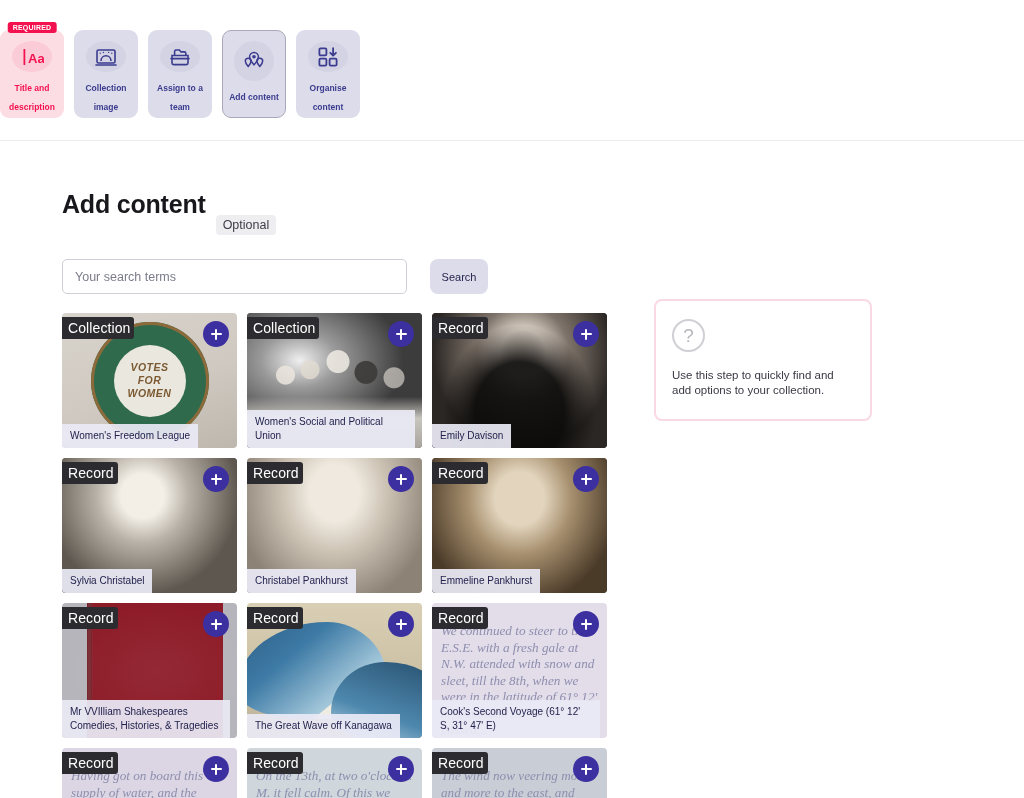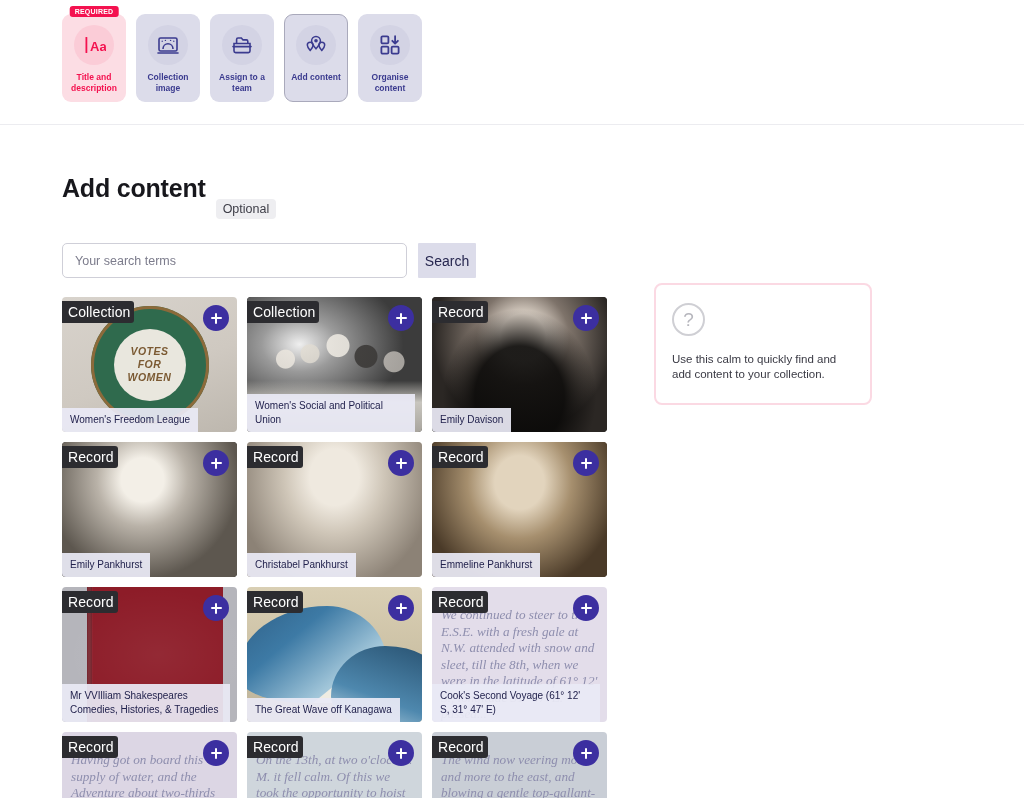--- a/index.html
+++ b/index.html
@@ -17,22 +17,22 @@
   #step-bar {
     position: relative;
     width: 1024px;
     height: 125px;
     background: #ffffff;
     border-bottom: 1px solid #ececf0;
   }
   #step-list {
     display: flex;
     gap: 10px;
-    padding-left: 62px;
     padding-top: 14px;
+    margin-top: 16px;
   }
   .step-card {
     position: relative;
     width: 64px;
     height: 88px;
     border-radius: 9px;
     background: #dcdcea;
     border: 1.5px solid transparent;
     display: flex;
     flex-direction: column;
@@ -67,21 +67,21 @@
     display: flex;
     align-items: center;
     justify-content: center;
   }
   .step-card.required .step-icon-wrap { background: #fbccd7; }
   .step-icon-wrap svg { display: block; }
 
   .step-label {
     margin-top: 7px;
     font-size: 8.5px;
-    line-height: 11px;
+    line-height: 19px;
     text-align: center;
     color: #3b3b8f;
     font-weight: 600;
     width: 60px;
   }
   .step-card.required .step-label { color: #f4114f; }
 
   
   #body-area {
     position: relative;
@@ -114,44 +114,44 @@
     font-size: 12.5px;
     padding: 3px 7px;
     border-radius: 4px;
     margin-top: 41px;
   }
 
   
   #search-row {
     display: flex;
     align-items: stretch;
-    gap: 11px;
+    gap: 23px;
     margin-top: 24px;
   }
   #search-input {
     width: 345px;
     height: 35px;
     border: 1px solid #cfcfd8;
     border-radius: 5px;
     padding: 0 12px;
     font-size: 12.5px;
     color: #4b4b57;
     font-family: "Liberation Sans", sans-serif;
     background: #ffffff;
     outline: none;
   }
   #search-input::placeholder { color: #7c7c8c; }
   #search-button {
     width: 58px;
     height: 35px;
     background: #dcdcea;
     border: none;
-    border-radius: 1px;
+    border-radius: 8px;
     color: #26264f;
-    font-size: 14px;
+    font-size: 11px;
     font-family: "Liberation Sans", sans-serif;
     cursor: pointer;
   }
 
   
   #options-row {
     display: flex;
     align-items: center;
     margin-top: 15px;
   }
@@ -512,21 +512,21 @@
         <div class="result-card">
           <div class="card-media bg-portrait-a"></div>
           <div class="type-chip">Record</div>
           <button class="add-btn" aria-label="add"></button>
           <div class="card-caption">Emily Davison</div>
         </div>
         <div class="result-card">
           <div class="card-media bg-portrait-b"></div>
           <div class="type-chip">Record</div>
           <button class="add-btn" aria-label="add"></button>
-          <div class="card-caption">Emily Pankhurst</div>
+          <div class="card-caption">Sylvia Christabel</div>
         </div>
         <div class="result-card">
           <div class="card-media bg-portrait-c"></div>
           <div class="type-chip">Record</div>
           <button class="add-btn" aria-label="add"></button>
           <div class="card-caption">Christabel Pankhurst</div>
         </div>
         <div class="result-card">
           <div class="card-media bg-portrait-d"></div>
           <div class="type-chip">Record</div>
@@ -572,16 +572,16 @@
           <div class="card-media bg-slate"></div>
           <div class="transcript">The wind now veering more and more to the east, and blowing a gentle top-gallant-breeze, with thick hazy weather...</div>
           <div class="type-chip">Record</div>
           <button class="add-btn" aria-label="add"></button>
         </div>
       </div>
   </div>
 
   <div id="help-panel">
     <div id="help-icon">?</div>
-    <div id="help-text">Use this calm to quickly find and add content to your collection.</div>
+    <div id="help-text">Use this step to quickly find and add options to your collection.</div>
   </div>
 
 </div>
 
 </body></html>

